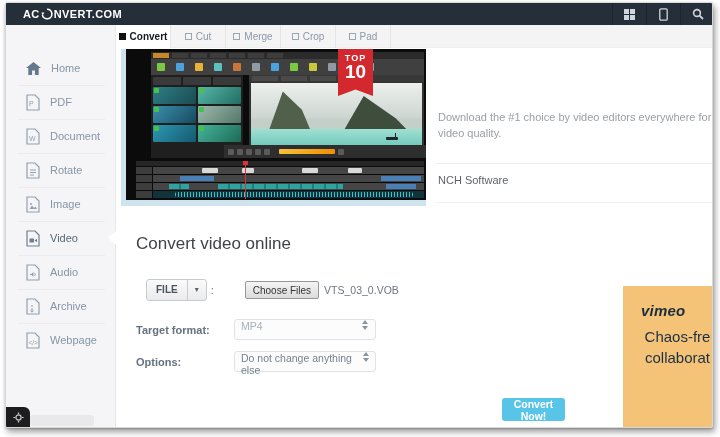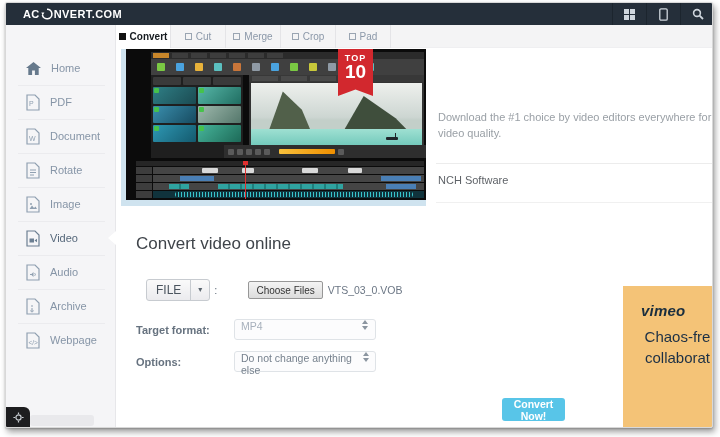--- a/index.html
+++ b/index.html
@@ -98,21 +98,21 @@
   #ad-body { left:432px; top:106px; width:285px; font-size:11px; line-height:16px; color:#9aa0a6; white-space:nowrap; overflow:hidden; }
   #ad-div1 { left:430px; top:160px; width:278px; height:1px; background:#ececec; }
   #ad-advertiser { left:432px; top:171px; font-size:11px; color:#5f6368; }
   #ad-div2 { left:430px; top:199px; width:278px; height:1px; background:#f0f0f0; }
 
   
   #heading { left:130px; top:231px; font-size:17px; color:#3f444a; }
   #file-row { left:140px; top:276px; display:flex; align-items:center; }
   #file-btn { display:flex; height:22px; border:1px solid #c7cbd0; border-radius:3px; overflow:hidden;
         background:linear-gradient(#fafafa,#ebebee); cursor:pointer; }
-  #file-btn .fb-label { padding:0 9px; font-size:12px; font-weight:normal; color:#4a545e; line-height:20px; }
+  #file-btn .fb-label { padding:0 9px; font-size:10px; font-weight:bold; color:#4a545e; line-height:20px; }
   #file-btn .fb-caret { width:19px; border-left:1px solid #c7cbd0; font-size:8px; color:#5a646e; text-align:center; line-height:20px; }
   #file-colon { margin-left:4px; font-size:11px; color:#66727f; }
   #choose-btn { margin-left:31px; height:18px; padding:0 7px; font-size:10px; color:#333;
         background:linear-gradient(#f4f4f4,#dcdcdc); border:1px solid #979797; border-radius:2px; cursor:pointer; }
   #file-name { margin-left:5px; font-size:10.5px; color:#6b7684; }
   .form-label { font-size:11px; font-weight:bold; color:#66727f; }
   #tf-label { left:130px; top:321px; }
   #op-label { left:130px; top:353px; }
   .select { left:228px; width:142px; height:21px; background:#fcfcfd; border:1px solid #dfe3e7; border-radius:3px;
         display:flex; align-items:flex-start; padding:0 6px; cursor:pointer; }

